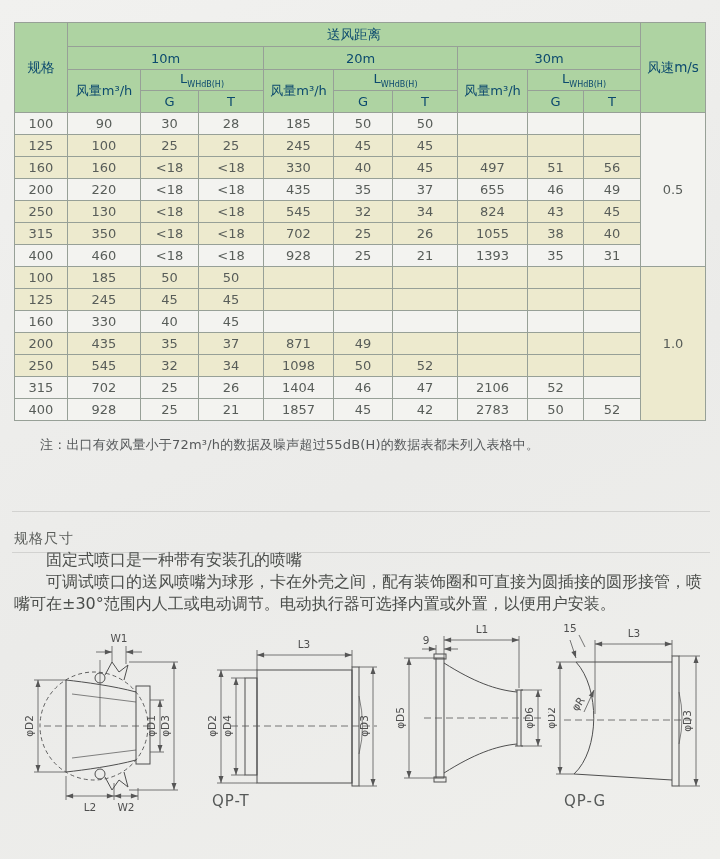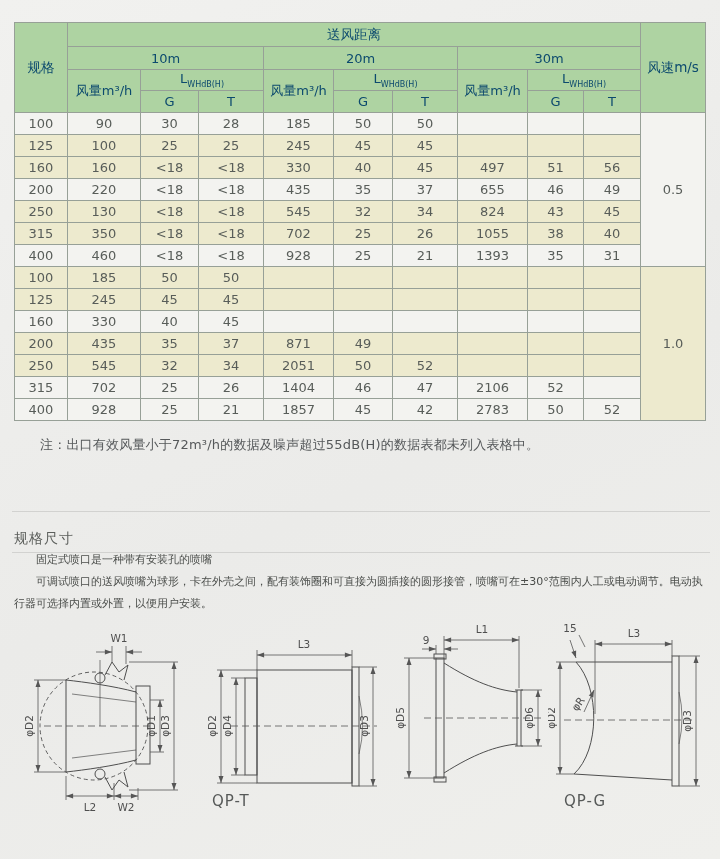--- a/index.html
+++ b/index.html
@@ -20,21 +20,21 @@
   tbody tr{height:22px;padding-left:28px;}
   tbody tr.row-cream td{background:#edeace;}
   tbody tr.row-light td{background:#f3f3f0;}
   tbody td.speed-col{background:#f3f3f1;font-size:13px;}
   
   .note{position:absolute;left:40px;top:436px;font-size:13px;color:#55585a;letter-spacing:0.2px;}
   .sec-band{position:absolute;left:12px;top:511px;width:696px;
             border-top:1px solid #d2d2d0;border-bottom:1px solid #d2d2d0;
             padding:16px 0 4px 2px;}
   .sec-title{font-size:14px;color:#5c5f5c;letter-spacing:1px;}
-  .paras{position:absolute;left:14px;top:549px;width:695px;font-size:11px;
+  .paras{position:absolute;left:14px;top:549px;width:695px;font-size:16px;
          line-height:22px;color:#4a4d4a;}
   .paras p{margin:0;text-indent:2em;}
   
   .dgm{position:absolute;}
   .ln{fill:none;stroke:#4f4f4f;stroke-width:1;}
   .thin{stroke-width:0.7;}
   .dim{fill:none;stroke:#565656;stroke-width:0.8;}
   .cl{stroke-dasharray:7 4;}
   .ball{stroke-dasharray:4 3;stroke-width:0.9;}
   svg text{font-size:10.5px;fill:#4f4f4f;font-family:"DejaVu Sans",sans-serif;}
@@ -221,21 +221,21 @@
             <td></td>
             <td></td>
             <td></td>
             <td></td>
           </tr>
           <tr class="row-cream">
             <td>250</td>
             <td>545</td>
             <td>32</td>
             <td>34</td>
-            <td>2051</td>
+            <td>1098</td>
             <td>50</td>
             <td>52</td>
             <td></td>
             <td></td>
             <td></td>
           </tr>
           <tr class="row-light">
             <td>315</td>
             <td>702</td>
             <td>25</td>

